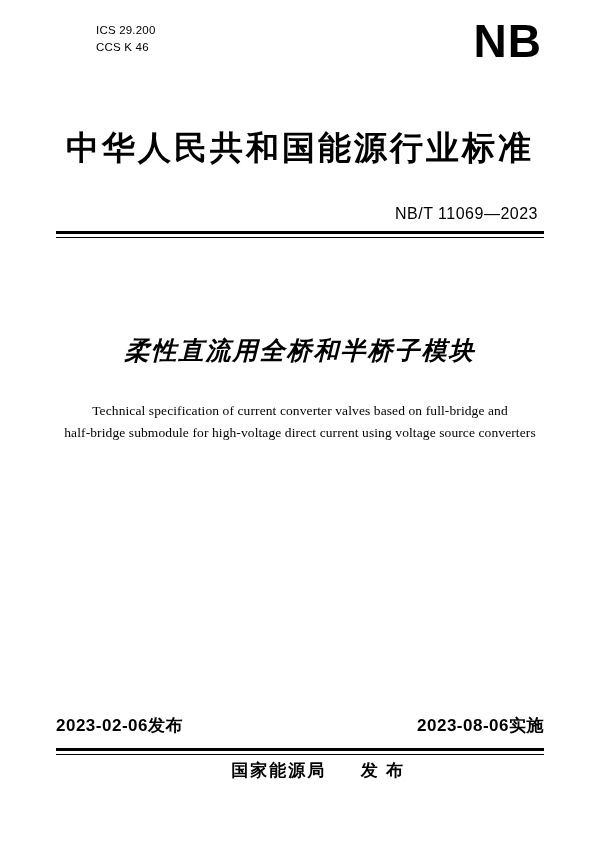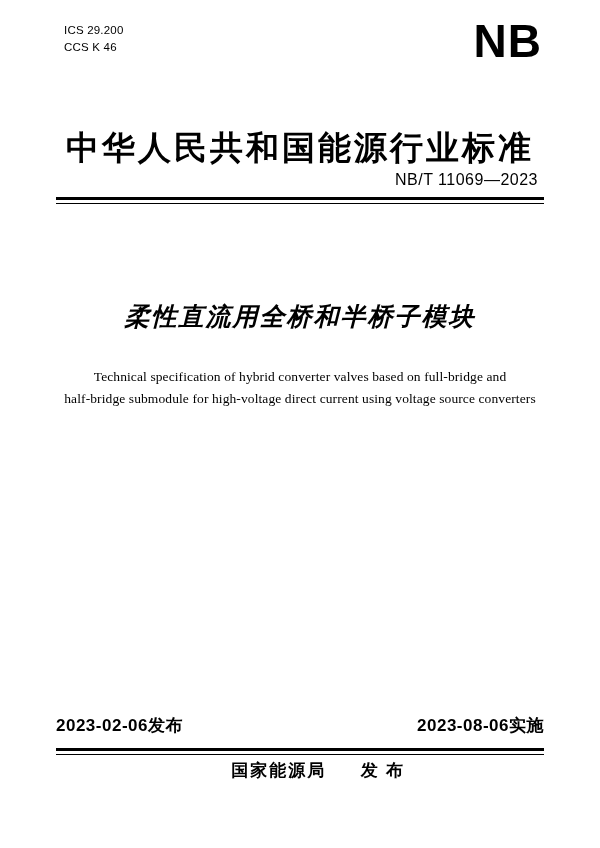--- a/index.html
+++ b/index.html
@@ -20,20 +20,21 @@
     width: 600px;
     height: 848px;
     box-sizing: border-box;
     padding: 0 56px;
   }
 
   
   .header-row {
     position: relative;
     height: 110px;
+    margin-left: 32px;
   }
   .ics-block {
     position: absolute;
     left: 8px;
     top: 22px;
     font-family: "Liberation Sans", sans-serif;
     font-size: 11.5px;
     line-height: 17px;
     letter-spacing: 0.2px;
   }
@@ -60,20 +61,21 @@
     letter-spacing: 3px;
     margin-top: 16px;
   }
 
   
   .std-number {
     text-align: right;
     font-family: "Liberation Sans", sans-serif;
     font-size: 16px;
     letter-spacing: 0.5px;
+    margin-top: 34px;
     padding-right: 6px;
   }
 
   
   .rule-thick {
     border: none;
     border-top: 3px solid #000;
     margin: 8px 0 0 0;
   }
   .rule-thin {
@@ -160,21 +162,21 @@
   <div class="std-title">中华人民共和国能源行业标准</div>
 
   <div class="std-number">NB/T  11069—2023</div>
 
   <hr class="rule-thick">
   <hr class="rule-thin">
 
   <div class="title-area">
     <div class="cn-title-line">柔性直流用全桥和半桥子模块</div>
     <div class="en-title">
-      <div>Technical specification of hybrid converter valves based on full-bridge and</div>
+      <div>Technical specification of current converter valves based on full-bridge and</div>
       <div>half-bridge submodule for high-voltage direct current using voltage source converters</div>
     </div>
   </div>
 
   <div class="dates-row">
     <div>2023-02-06发布</div>
     <div>2023-08-06实施</div>
   </div>
 
   <div class="bottom-rules">

